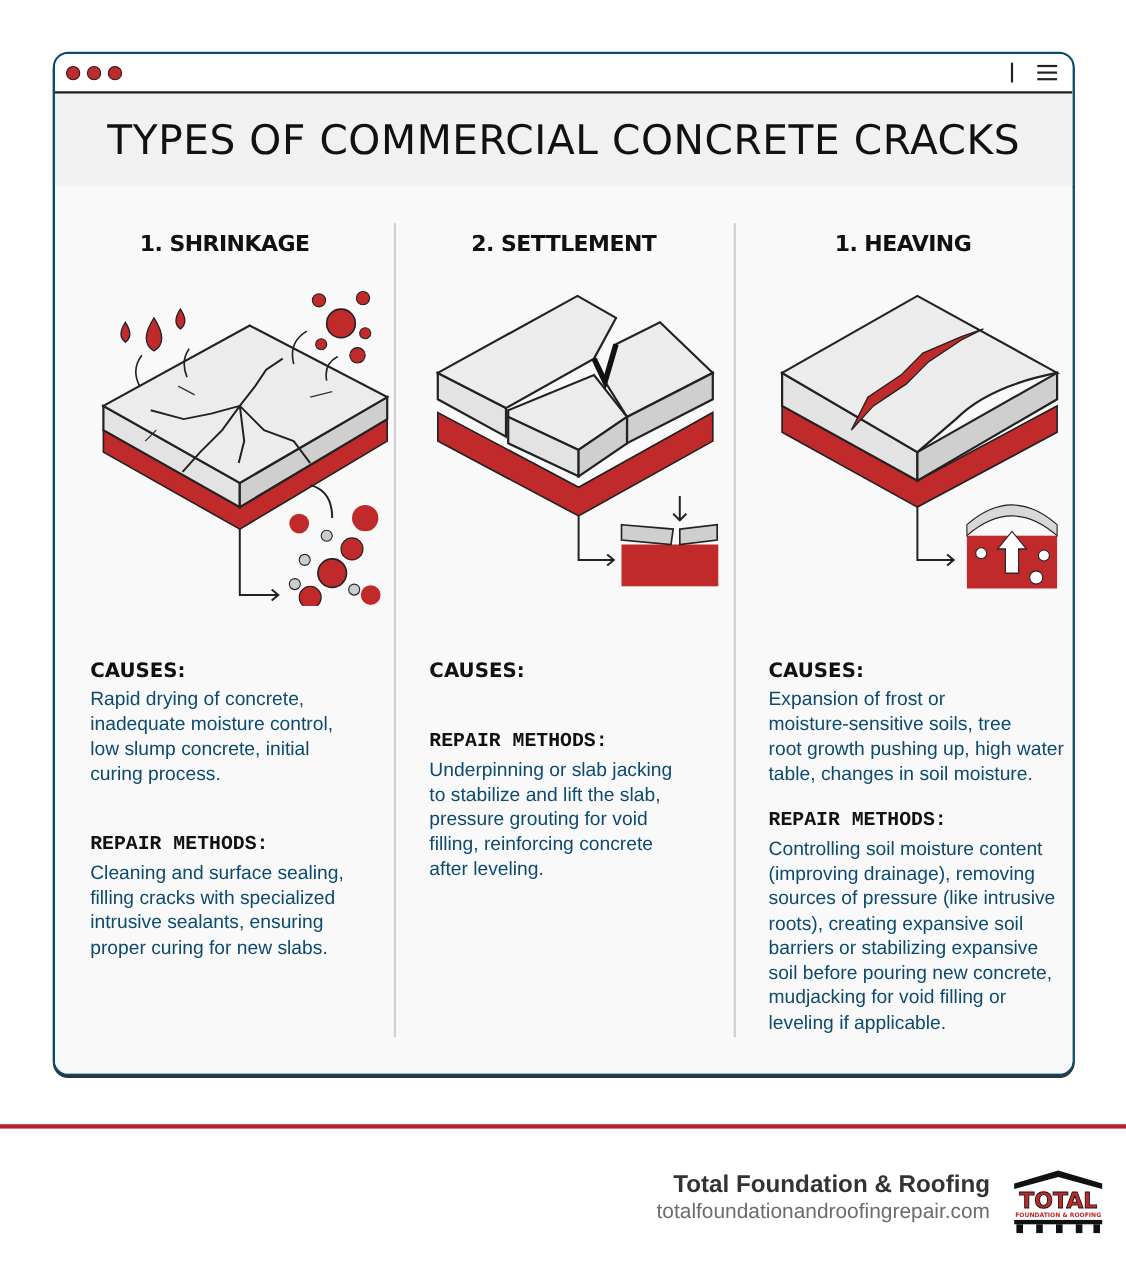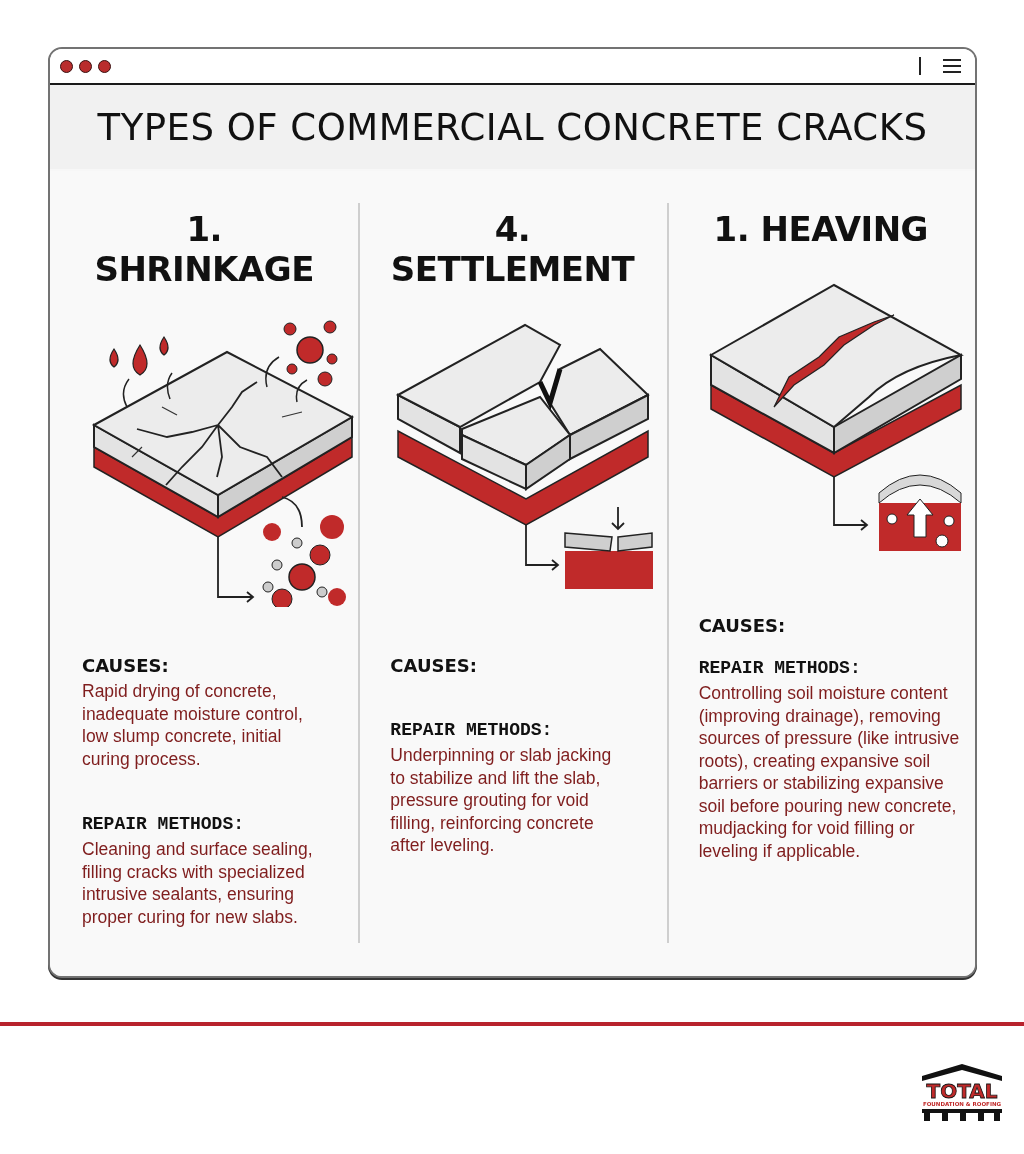--- a/index.html
+++ b/index.html
@@ -1,21 +1,21 @@
 <!DOCTYPE html>
 <html><head>
 <meta charset="utf-8">
 <style>
   * { box-sizing: border-box; margin: 0; padding: 0; }
   html, body { width: 1024px; height: 1154px; background: #ffffff; overflow: hidden; }
   body { font-family: "Liberation Sans", "DejaVu Sans", sans-serif; color: #111; position: relative; }
 
   .window {
     position: absolute; left: 48px; top: 47px; width: 929px; height: 931px;
-    border: 2px solid #737373; border-radius: 14px; background: #f7f7f7;
+    border: 2px solid #0c4a6e; border-radius: 14px; background: #f7f7f7;
     overflow: hidden; box-shadow: 0 2px 0 #333;
   }
   .titlebar {
     height: 36px; background: #fff; border-bottom: 2px solid #1a1a1a;
     display: flex; align-items: center; padding: 0 10px; position: relative;
   }
   .dots { display: flex; gap: 6px; }
   .dot { width: 13px; height: 13px; border-radius: 50%; background: #b92d2d; border: 1.5px solid #3a1111; }
   .tb-right { position: absolute; right: 14px; top: 0; height: 34px; display: flex; align-items: center; gap: 22px; }
   .tb-sep { width: 2px; height: 18px; background: #222; }
@@ -28,27 +28,27 @@
   .page-title {
     font-family: "DejaVu Sans", sans-serif; font-size: 37px; font-weight: 500; letter-spacing: 0.5px; color: #111;
   }
 
   .columns { position: absolute; top: 122px; left: 0; right: 0; bottom: 0; display: flex; background: #f9f9f9; }
   .col { position: relative; flex: 1; padding: 0 0 0 32px; }
   .col + .col::before {
     content: ""; position: absolute; left: 0; top: 32px; height: 740px; width: 2px; background: #cfcfcf;
   }
   .col-title {
-    font-family: "DejaVu Sans", sans-serif; font-weight: bold; font-size: 34px; text-align: center;
+    font-family: "DejaVu Sans", sans-serif; font-weight: bold; font-size: 20px; text-align: center;
     margin-top: 38px; padding-right: 32px; letter-spacing: -0.5px;
   }
   .illus { position: relative; height: 340px; margin-top: 18px; }
   .illus svg { position: absolute; left: 0; top: 0; }
   .sec-head { font-family: "DejaVu Sans", sans-serif; font-weight: bold; font-size: 18px; margin-top: 8px; }
-  .sec-body { font-size: 17.5px; line-height: 22.5px; margin-top: 4px; color: #7f1d1d; white-space: pre-line; }
+  .sec-body { font-size: 17.5px; line-height: 22.5px; margin-top: 4px; color: #0c4a6e; white-space: pre-line; }
   .repair-head { margin-top: 44px; font-family: Liberation Mono, monospace; }
   .col3 .repair-head { margin-top: 22px; }
 
   .rule { position: absolute; left: 0; top: 1022px; width: 1024px; height: 4px; background: #b8232d; }
   .footer-text { position: absolute; right: 124px; top: 1064px; text-align: right; }
   .brand { font-weight: bold; font-size: 22px; color: #333; }
   .site { font-size: 19px; color: #6b6b6b; margin-top: 1px; }
   .logo { position: absolute; left: 920px; top: 1062px; width: 84px; height: 60px; }
 </style>
 </head>
@@ -126,21 +126,21 @@
 low slump concrete, initial
 curing process.</div>
       <div class="sec-head repair-head">REPAIR METHODS:</div>
       <div class="sec-body">Cleaning and surface sealing,
 filling cracks with specialized
 intrusive sealants, ensuring
 proper curing for new slabs.</div>
     </div>
 
     <div class="col col2">
-      <div class="col-title">4. SETTLEMENT</div>
+      <div class="col-title">2. SETTLEMENT</div>
       <div class="illus">
         <svg width="290" height="300" viewBox="0 0 290 300">
           <polygon points="8,124 8,150 136,218 258,150 258,124 136,192" fill="#c02a2a" stroke="#222" stroke-width="1.5"></polygon>
           <polygon points="8,88 8,112 70,146 70,120" fill="#e3e3e3" stroke="#222" stroke-width="2"></polygon>
           <polygon points="8,88 135,18 170,38 150,75 70,120" fill="#ececec" stroke="#222" stroke-width="2"></polygon>
           <polygon points="170,62 210,42 258,88 180,128 160,96" fill="#ececec" stroke="#222" stroke-width="2"></polygon>
           <polygon points="180,128 258,88 258,112 180,152" fill="#cfcfcf" stroke="#222" stroke-width="2"></polygon>
           <polygon points="72,122 150,90 180,128 136,158 72,128" fill="#ececec" stroke="#222" stroke-width="2"></polygon>
           <polygon points="72,128 136,158 136,182 72,152" fill="#e3e3e3" stroke="#222" stroke-width="2"></polygon>
           <polygon points="136,158 180,128 180,152 136,182" fill="#cfcfcf" stroke="#222" stroke-width="2"></polygon>
@@ -175,37 +175,43 @@
           <path d="M162,253 l6,5 -6,5" stroke="#222" stroke-width="1.8" fill="none"></path>
           <rect x="180" y="236" width="82" height="48" fill="#c02a2a"></rect>
           <path d="M180,236 Q221,200 262,236 L262,226 Q221,190 180,226 Z" fill="#d8d8d8" stroke="#222"></path>
           <polygon points="215,270 215,248 208,248 221,232 234,248 227,248 227,270" fill="#fff" stroke="#222"></polygon>
           <circle cx="193" cy="252" r="5" fill="#fff" stroke="#222"></circle>
           <circle cx="250" cy="254" r="5" fill="#fff" stroke="#222"></circle>
           <circle cx="243" cy="274" r="6" fill="#fff" stroke="#222"></circle>
         </svg>
       </div>
       <div class="sec-head">CAUSES:</div>
+      <div class="sec-body">Expansion of frost or
+moisture-sensitive soils, tree
+root growth pushing up, high water
+table, changes in soil moisture.</div>
       <div class="sec-head repair-head">REPAIR METHODS:</div>
       <div class="sec-body">Controlling soil moisture content
 (improving drainage), removing
 sources of pressure (like intrusive
 roots), creating expansive soil
 barriers or stabilizing expansive
 soil before pouring new concrete,
 mudjacking for void filling or
 leveling if applicable.</div>
     </div>
 
   </div>
 </div>
 
 <div class="rule"></div>
 
 <div class="footer-text">
+  <div class="brand">Total Foundation &amp; Roofing</div>
+  <div class="site">totalfoundationandroofingrepair.com</div>
 </div>
 
 <svg class="logo" viewBox="0 0 84 60">
   <polygon points="2,14 42,2 82,14 82,19 42,8 2,19" fill="#111"></polygon>
   <text x="42" y="36" text-anchor="middle" font-family="DejaVu Sans" font-weight="bold" font-size="20" fill="#c02a2a" stroke="#111" stroke-width="0.8">TOTAL</text>
   <text x="42" y="44" text-anchor="middle" font-family="DejaVu Sans" font-weight="bold" font-size="5.5" fill="#c02a2a">FOUNDATION &amp; ROOFING</text>
   <rect x="2" y="47" width="80" height="4" fill="#111"></rect>
   <rect x="4" y="51" width="6" height="8" fill="#111"></rect>
   <rect x="22" y="51" width="6" height="8" fill="#111"></rect>
   <rect x="40" y="51" width="6" height="8" fill="#111"></rect>

